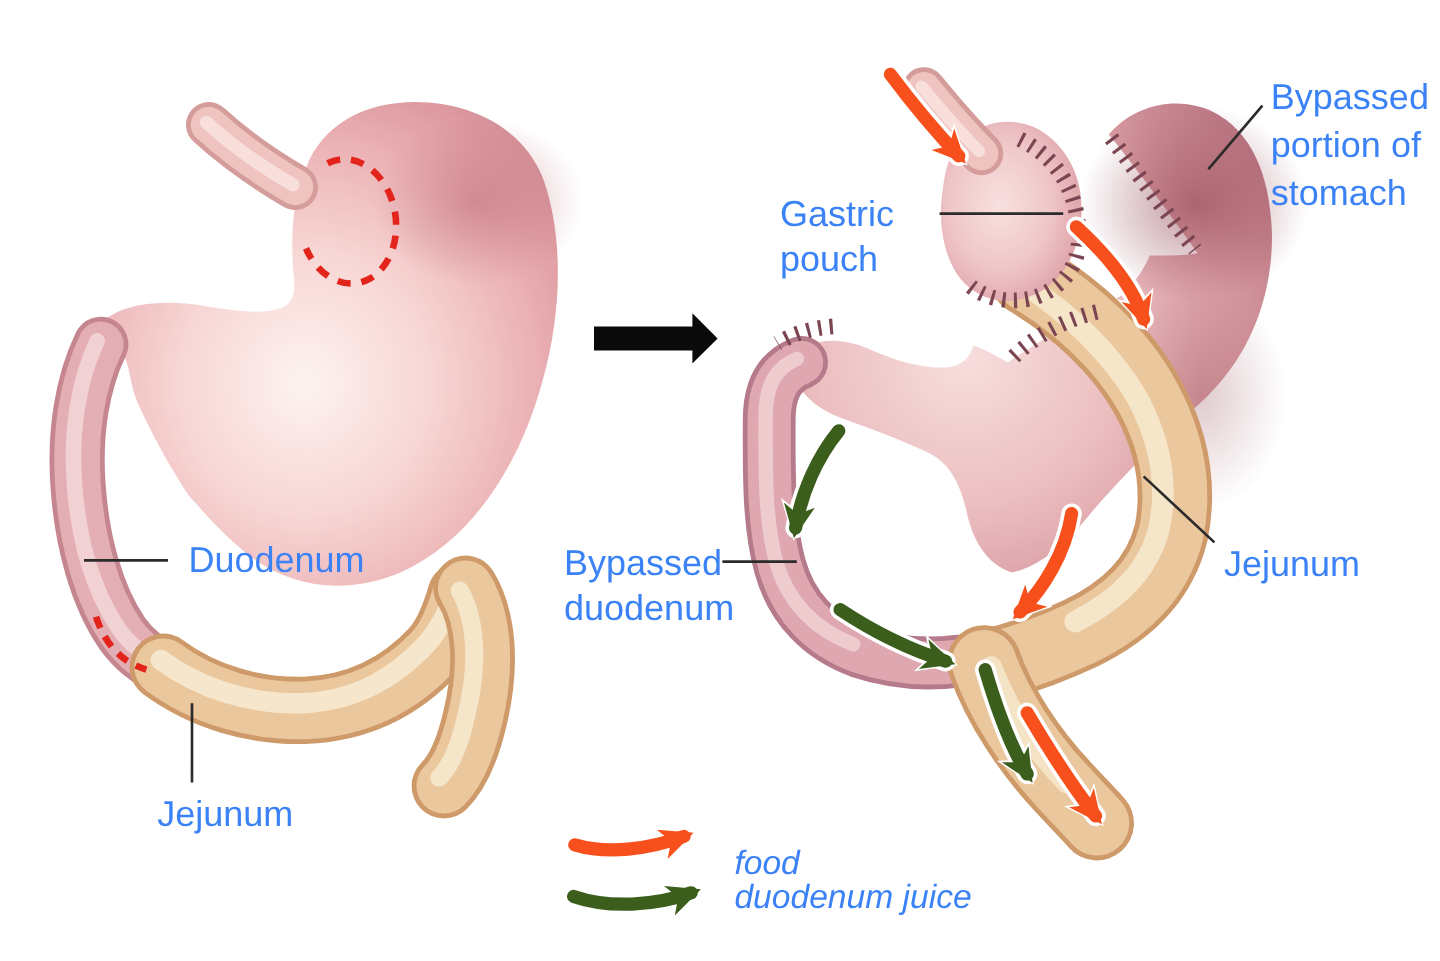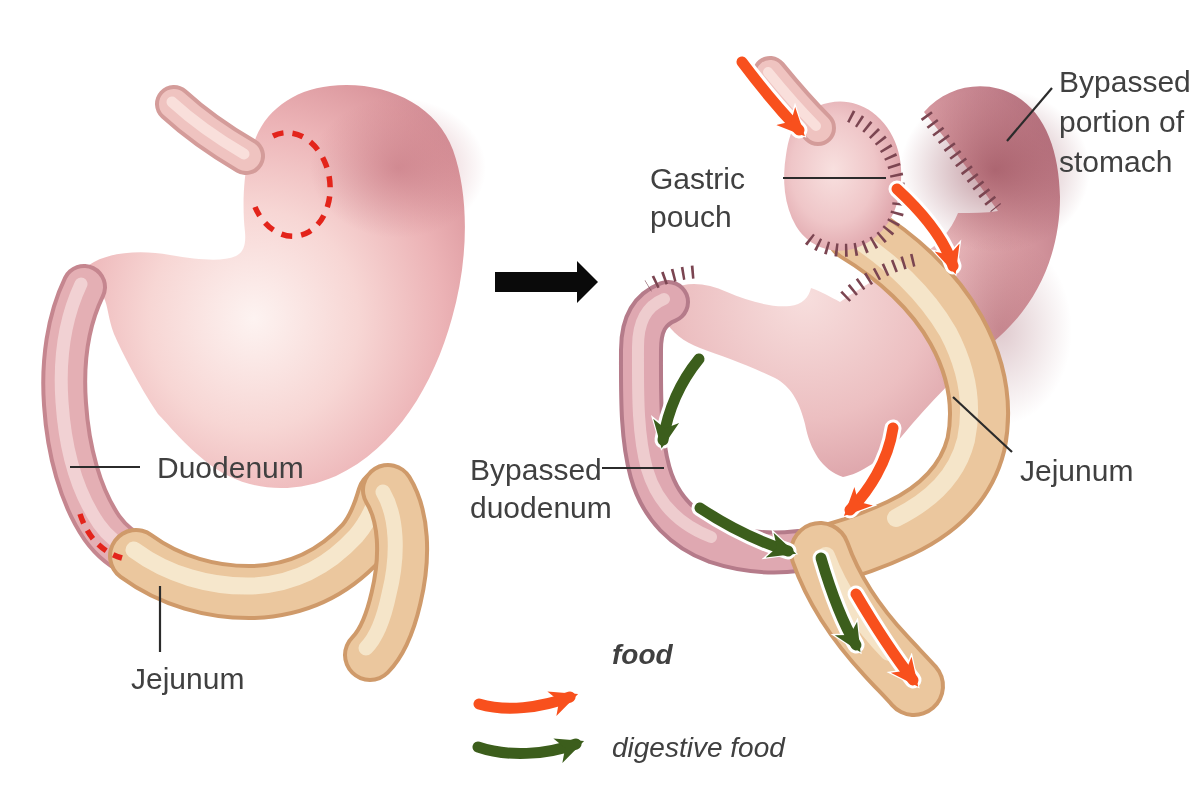--- a/index.html
+++ b/index.html
@@ -1,19 +1,19 @@
 <!DOCTYPE html>
 <html><head>
 <meta charset="utf-8">
 <style>
   html,body{margin:0;padding:0;background:#ffffff;}
   #stage{position:relative;width:1200px;height:801px;background:#ffffff;overflow:hidden;
          font-family:"Liberation Sans", sans-serif;}
   #art{position:absolute;left:0;top:0;width:1200px;height:801px;}
-  .lbl{position:absolute;color:#404040;font-size:30px;line-height:38px;
+  .lbl{position:absolute;color:#3b82f6;font-size:30px;line-height:38px;
        white-space:pre-line;letter-spacing:0px;}
   .lbl.it{font-style:italic;font-size:28px;}
 </style>
 </head>
 <body>
 
 <div id="stage">
 
 <svg id="art" viewBox="0 0 1200 801">
   <defs>
@@ -208,16 +208,16 @@
 
 <div class="lbl" style="left:650px;top:160px;">Gastric
 pouch</div>
 <div class="lbl" style="left:1059px;top:62px;line-height:40px;">Bypassed
 portion of
 stomach</div>
 <div class="lbl" style="left:470px;top:451px;">Bypassed
 duodenum</div>
 <div class="lbl" style="left:1020px;top:452px;">Jejunum</div>
 
-<div class="lbl it" style="left:612px;top:636px;font-weight:bold;">food</div>
-<div class="lbl it" style="left:612px;top:729px;">digestive food</div>
+<div class="lbl it" style="left:612px;top:700px;">food</div>
+<div class="lbl it" style="left:612px;top:729px;">duodenum juice</div>
 
 </div>
 
 </body></html>

